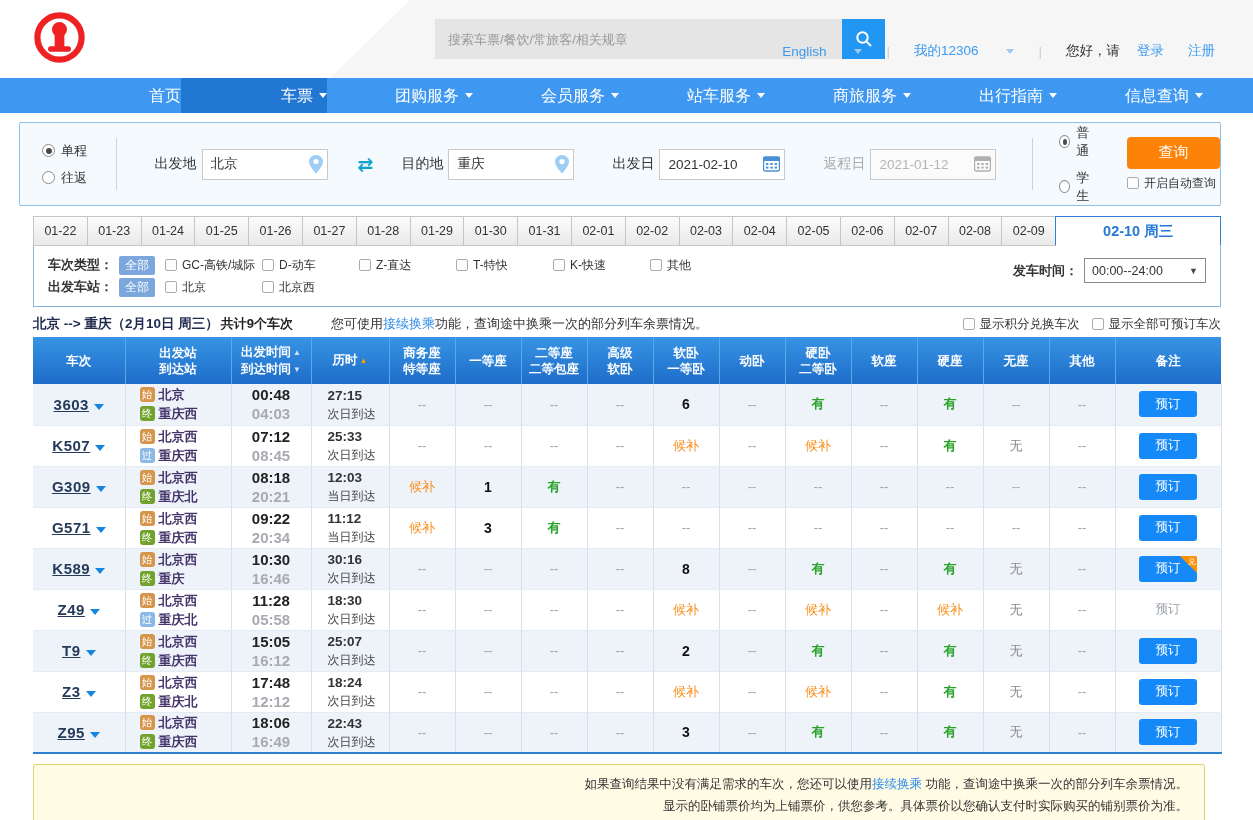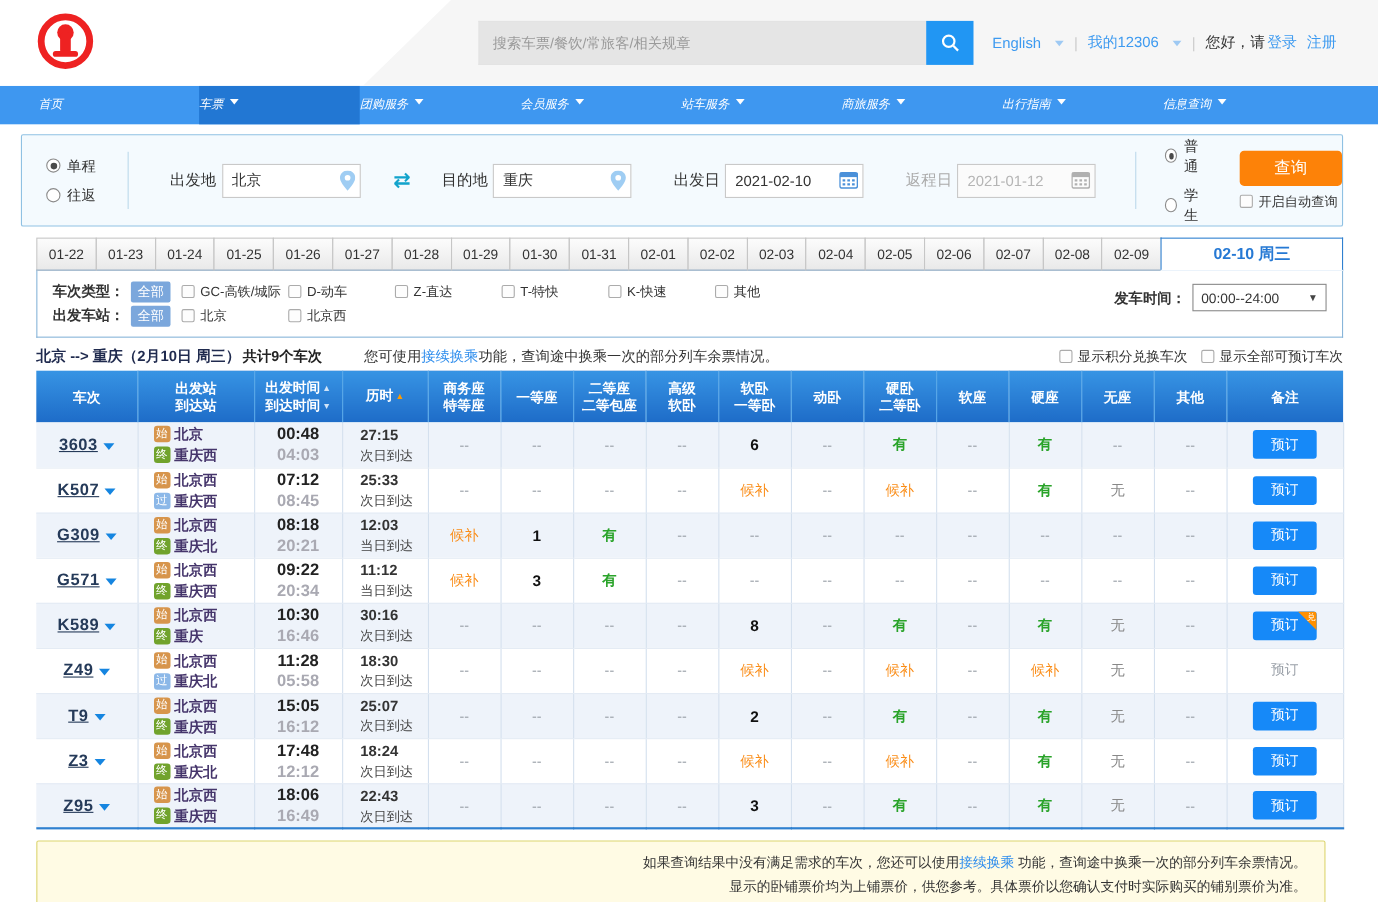--- a/index.html
+++ b/index.html
@@ -12,31 +12,31 @@
     clip-path:polygon(80px 0,100% 0,100% 100%,0 100%); }
   .logo { position:absolute; left:33px; top:11px; display:flex; align-items:center; gap:9px; }
   .logo-text .t1 { font-size:25px; color:#2b2b2b; font-weight:bold; letter-spacing:1px; }
   .logo-text .t2 { font-size:11px; color:#9a9a9a; letter-spacing:2.5px; margin-top:1px; }
   .searchbar { position:absolute; left:435px; top:19px; width:450px; height:40px; display:flex; }
   .searchbar input { flex:1; border:1px solid #e3e3e3; border-right:none; padding:0 12px;
     font-size:13px; color:#333; outline:none; background:#e5e5e5; }
   .searchbar input::placeholder { color:#9a9a9a; }
   .search-btn { width:43px; background:#2196f3; border:none; cursor:pointer; display:flex;
     align-items:center; justify-content:center; }
-  .hlinks { position:absolute; right:38px; top:30px; display:flex; align-items:center; gap:9px;
+  .hlinks { position:absolute; right:38px; top:42px; display:flex; align-items:center; gap:24px;
     font-size:13.5px;text-align:center; }
   .hlinks .lnk { color:#3d9af0; cursor:pointer; }
   .hlinks .sep { color:#ccc; }
   .hlinks .plain { color:#333; }
   .caret-down { display:inline-block; width:0; height:0; border-left:4px solid transparent;
     border-right:4px solid transparent; border-top:5px solid #9ec9f3; margin-left:4px; vertical-align:2px; }
 
   
   .nav { height:35px; background:#3e97f0; display:flex; padding-left:35px; }
-  .nav-item { width:146px; text-align:left; line-height:35px; color:#fff; font-size:11px; cursor:pointer;font-style:italic; }
+  .nav-item { width:146px; text-align:right; line-height:35px; color:#fff; font-size:16px; cursor:pointer; }
   .nav-item.active { background:#2277d3; }
   .nav-item .caret-down { border-top-color:#fff; margin-left:6px; vertical-align:3px; }
 
   
   .qform { margin:9px 32px 0 19px; height:84px; background:#f4fafe; border:1px solid #8fc1e3;
     border-radius:2px; display:flex; align-items:center;gap:12px; }
   .trip-radios { width:100px; padding-left:22px; display:flex; flex-direction:column; gap:9px;
     border-right:1px solid #bcd9ec; height:52px; justify-content:center; }
   .radio-item { display:flex; align-items:center; gap:6px; font-size:13px; cursor:pointer; }
   .radio { width:13px; height:13px; border:1px solid #8a8a8a; border-radius:50%; background:#fff; position:relative; }

